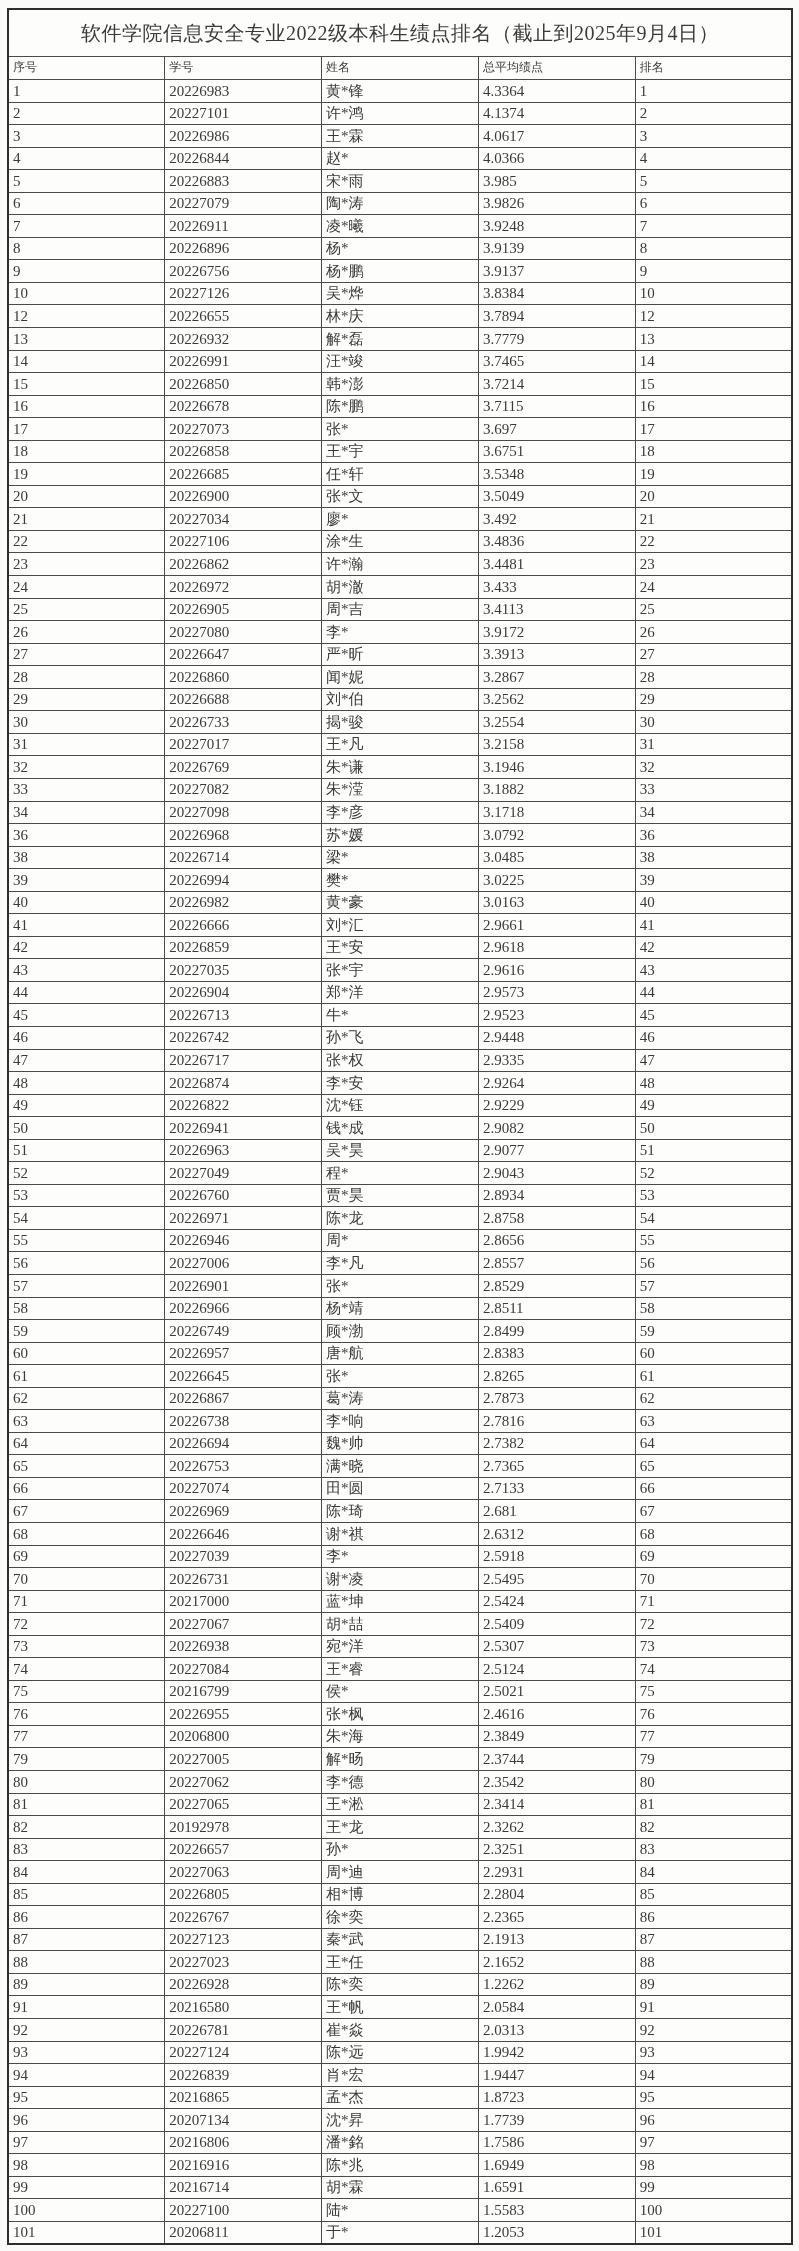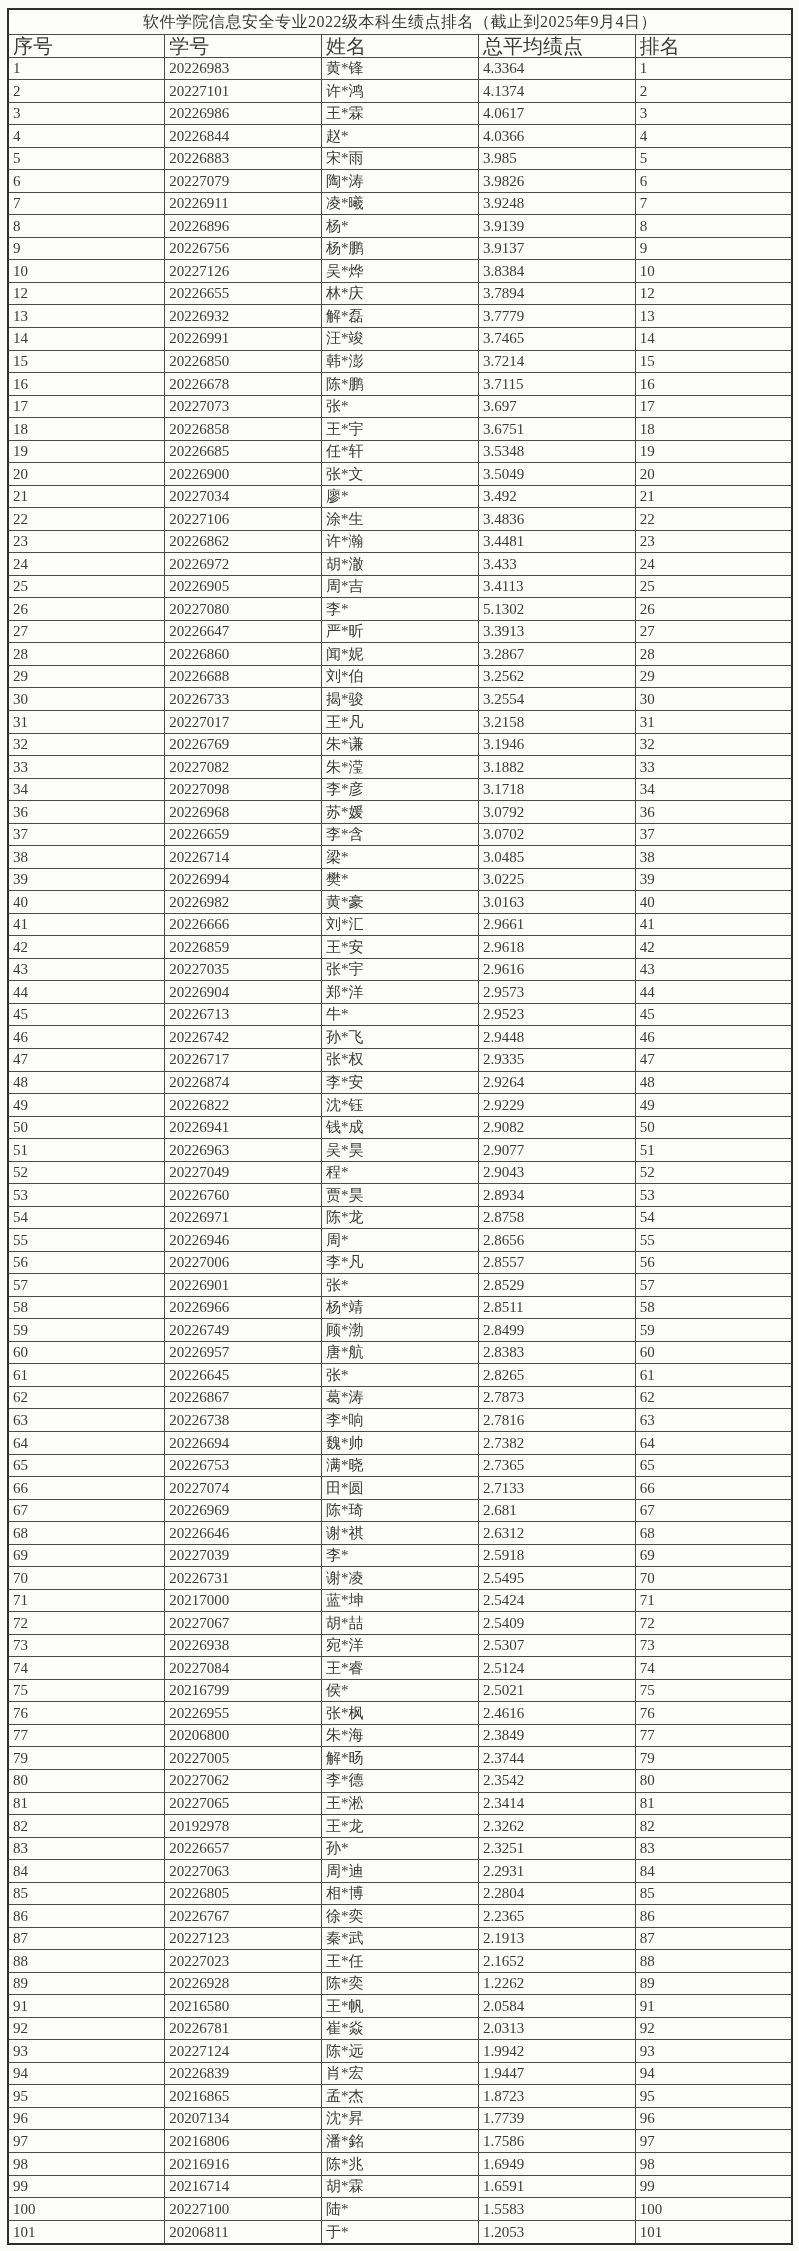--- a/index.html
+++ b/index.html
@@ -32,26 +32,26 @@
     text-align: left;
     vertical-align: middle;
     padding: 0 0 0 4px;
     white-space: nowrap;
     overflow: hidden;
     line-height: 1.1;
   }
   table.rank-table { border: 2px solid #2e2e2e; }
   tr.title-row td {
     text-align: center;
-    font-size: 16px;
+    font-size: 20px;
     letter-spacing: 0.5px;
     height: 24px;
-    padding: 3px;
+    padding: 12px;
   }
-  tr.header-row th { height: 23px; font-size: 20px; }
+  tr.header-row th { height: 23px; font-size: 12px; }
   tr.data-row { height: 21.7px; }
   tr.data-row td { font-family: "Liberation Serif", "DejaVu Serif", serif; }
 </style>
 </head>
 <body>
 
 <div class="page">
   <table class="rank-table">
     <thead>
       <tr class="title-row">
@@ -231,21 +231,21 @@
           <td>25</td>
           <td>20226905</td>
           <td>周*吉</td>
           <td>3.4113</td>
           <td>25</td>
         </tr>
         <tr class="data-row">
           <td>26</td>
           <td>20227080</td>
           <td>李*</td>
-          <td>5.1302</td>
+          <td>3.9172</td>
           <td>26</td>
         </tr>
         <tr class="data-row">
           <td>27</td>
           <td>20226647</td>
           <td>严*昕</td>
           <td>3.3913</td>
           <td>27</td>
         </tr>
         <tr class="data-row">
@@ -298,27 +298,20 @@
           <td>34</td>
         </tr>
         <tr class="data-row">
           <td>36</td>
           <td>20226968</td>
           <td>苏*媛</td>
           <td>3.0792</td>
           <td>36</td>
         </tr>
         <tr class="data-row">
-          <td>37</td>
-          <td>20226659</td>
-          <td>李*含</td>
-          <td>3.0702</td>
-          <td>37</td>
-        </tr>
-        <tr class="data-row">
           <td>38</td>
           <td>20226714</td>
           <td>梁*</td>
           <td>3.0485</td>
           <td>38</td>
         </tr>
         <tr class="data-row">
           <td>39</td>
           <td>20226994</td>
           <td>樊*</td>

